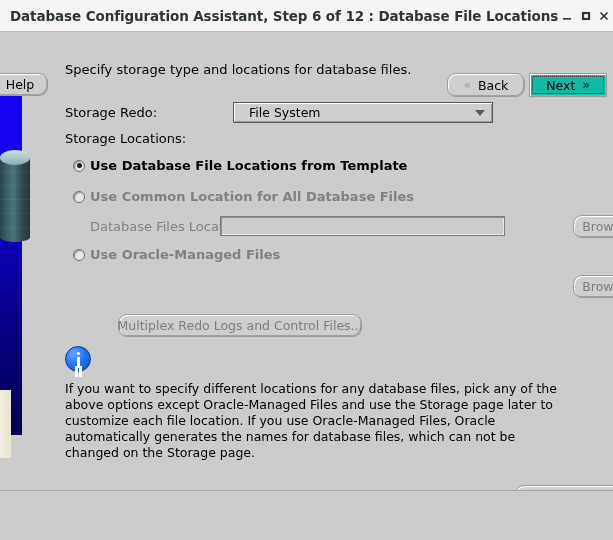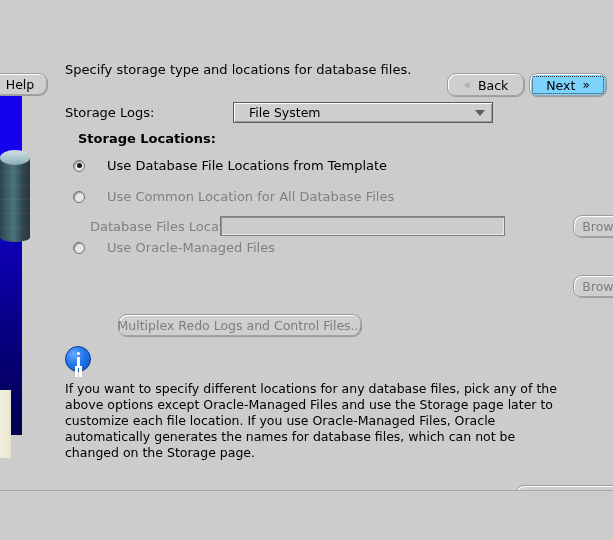--- a/index.html
+++ b/index.html
@@ -146,29 +146,30 @@
     right: 7px; top: 50%;
     transform: translateY(-50%);
     width: 0; height: 0;
     border-left: 5px solid transparent;
     border-right: 5px solid transparent;
     border-top: 6px solid #5c5c5c;
   }
 
   .section-label {
     position: absolute;
-    left: 18px; top: 99px; font-weight: bold;
+    left: 5px; top: 99px;
   }
 
   
   .radio-row {
     position: absolute;
     display: flex;
     align-items: center;
-    gap: 22px;
+    gap: 5px;
+    font-weight: bold;
   }
   .radio {
     width: 12px; height: 12px;
     border-radius: 50%;
     background: #e6e6e6;
     border: 1px solid #6e6e6e;
     box-shadow: inset 1px 1px 1px rgba(0,0,0,0.35);
     position: relative;
     flex: 0 0 auto;
   }
@@ -176,21 +177,21 @@
     content: "";
     position: absolute;
     left: 2.5px; top: 2.5px;
     width: 5px; height: 5px;
     border-radius: 50%;
     background: #1b1b1b;
   }
 
   .r1 { left: 13px; top: 126px; }
   .r2 { left: 13px; top: 157px; }
-  .r3 { left: 13px; top: 208px; }
+  .r3 { left: 13px; top: 215px; }
 
   
   .field-row {
     position: absolute;
     display: flex;
     align-items: center;
   }
   .field-row .lbl { width: 155px; padding-left: 25px; }
 
   .textfield {
@@ -293,58 +294,77 @@
     align-items: center;
     gap: 4px;
   }
   .btn-nav {
     height: 24px;
     min-width: 78px;
     gap: 7px;
   }
   .btn-next {
     position: relative;
-    border-radius: 8px;
-    background: #7dd3fc;
+    border-radius: 0;
+    background: #14b8a6;
   }
   .btn-next .focus-ring {
     position: absolute;
     left: 2px; top: 2px; right: 2px; bottom: 2px;
     border: 1px dotted #333;
     border-radius: 2px;
     pointer-events: none;
   }
   .chev {
     font-size: 12px;
     line-height: 1;
   }
   .chev.dis { color: #9a9a9a; }
 </style>
 </head>
 <body>
 
 <div id="app">
 
+  <div class="titlebar">
+    <div class="titlebar-title">Database Configuration Assistant, Step 6 of 12 : Database File Locations</div>
+    <div class="titlebar-spacer"></div>
+    <div class="win-btn">
+      <svg width="12" height="12" viewBox="0 0 12 12">
+        <rect x="2" y="8" width="8" height="1.6" fill="#2e3436"></rect>
+      </svg>
+    </div>
+    <div class="win-btn">
+      <svg width="12" height="12" viewBox="0 0 12 12">
+        <rect x="3" y="3" width="6" height="6" fill="none" stroke="#2e3436" stroke-width="2.2"></rect>
+      </svg>
+    </div>
+    <div class="win-btn">
+      <svg width="12" height="12" viewBox="0 0 12 12">
+        <path d="M2.5 2.5 L9.5 9.5 M9.5 2.5 L2.5 9.5" stroke="#2e3436" stroke-width="1.6" fill="none"></path>
+      </svg>
+    </div>
+  </div>
 
   <div class="client">
 
     <div class="banner">
       <div class="banner-white"></div>
     </div>
     <div class="db-cyl">
       <div class="db-body"></div>
       <div class="db-top"></div>
     </div>
 
     <div class="content">
 
       <div class="intro-text lbl">Specify storage type and locations for database files.</div>
 
       <div class="row-storage-type">
-        <div class="lbl">Storage Logs:</div>
+        <div class="lbl">Storage Redo:</div>
         <div class="combo">
           <span class="combo-text">File System</span>
           <span class="combo-arrow"></span>
         </div>
       </div>
 
       <div class="lbl section-label">Storage Locations:</div>
 
       <div class="radio-row r1">
         <span class="radio checked"></span>

